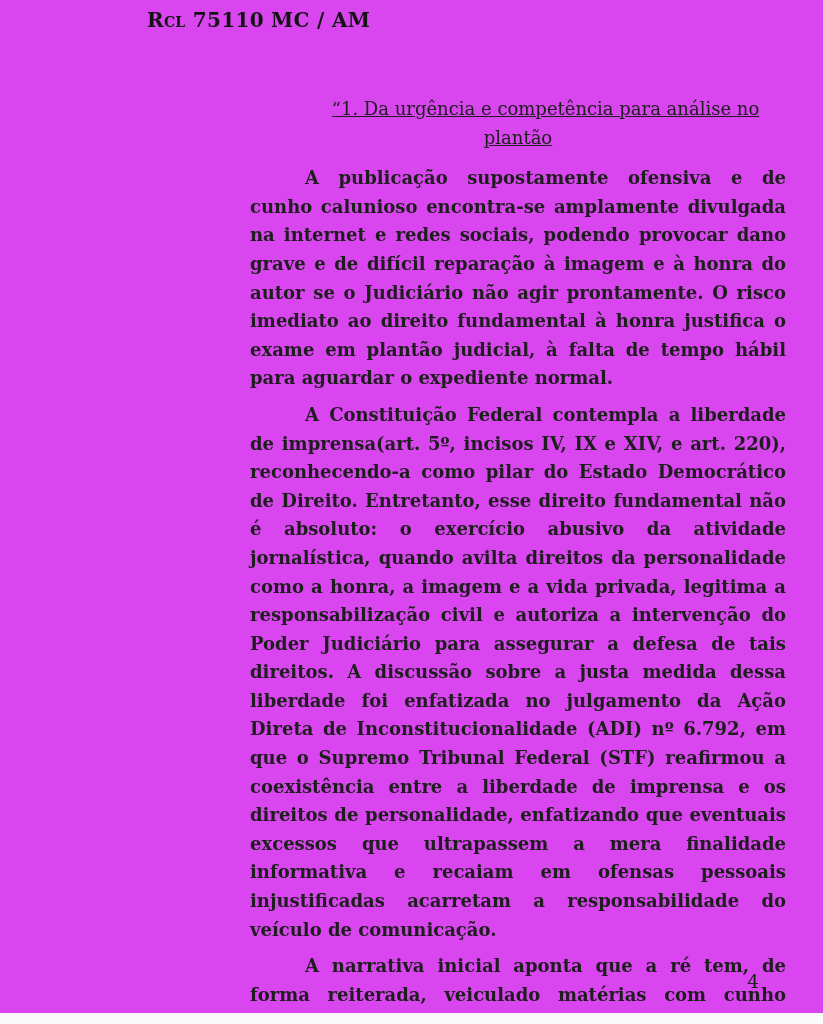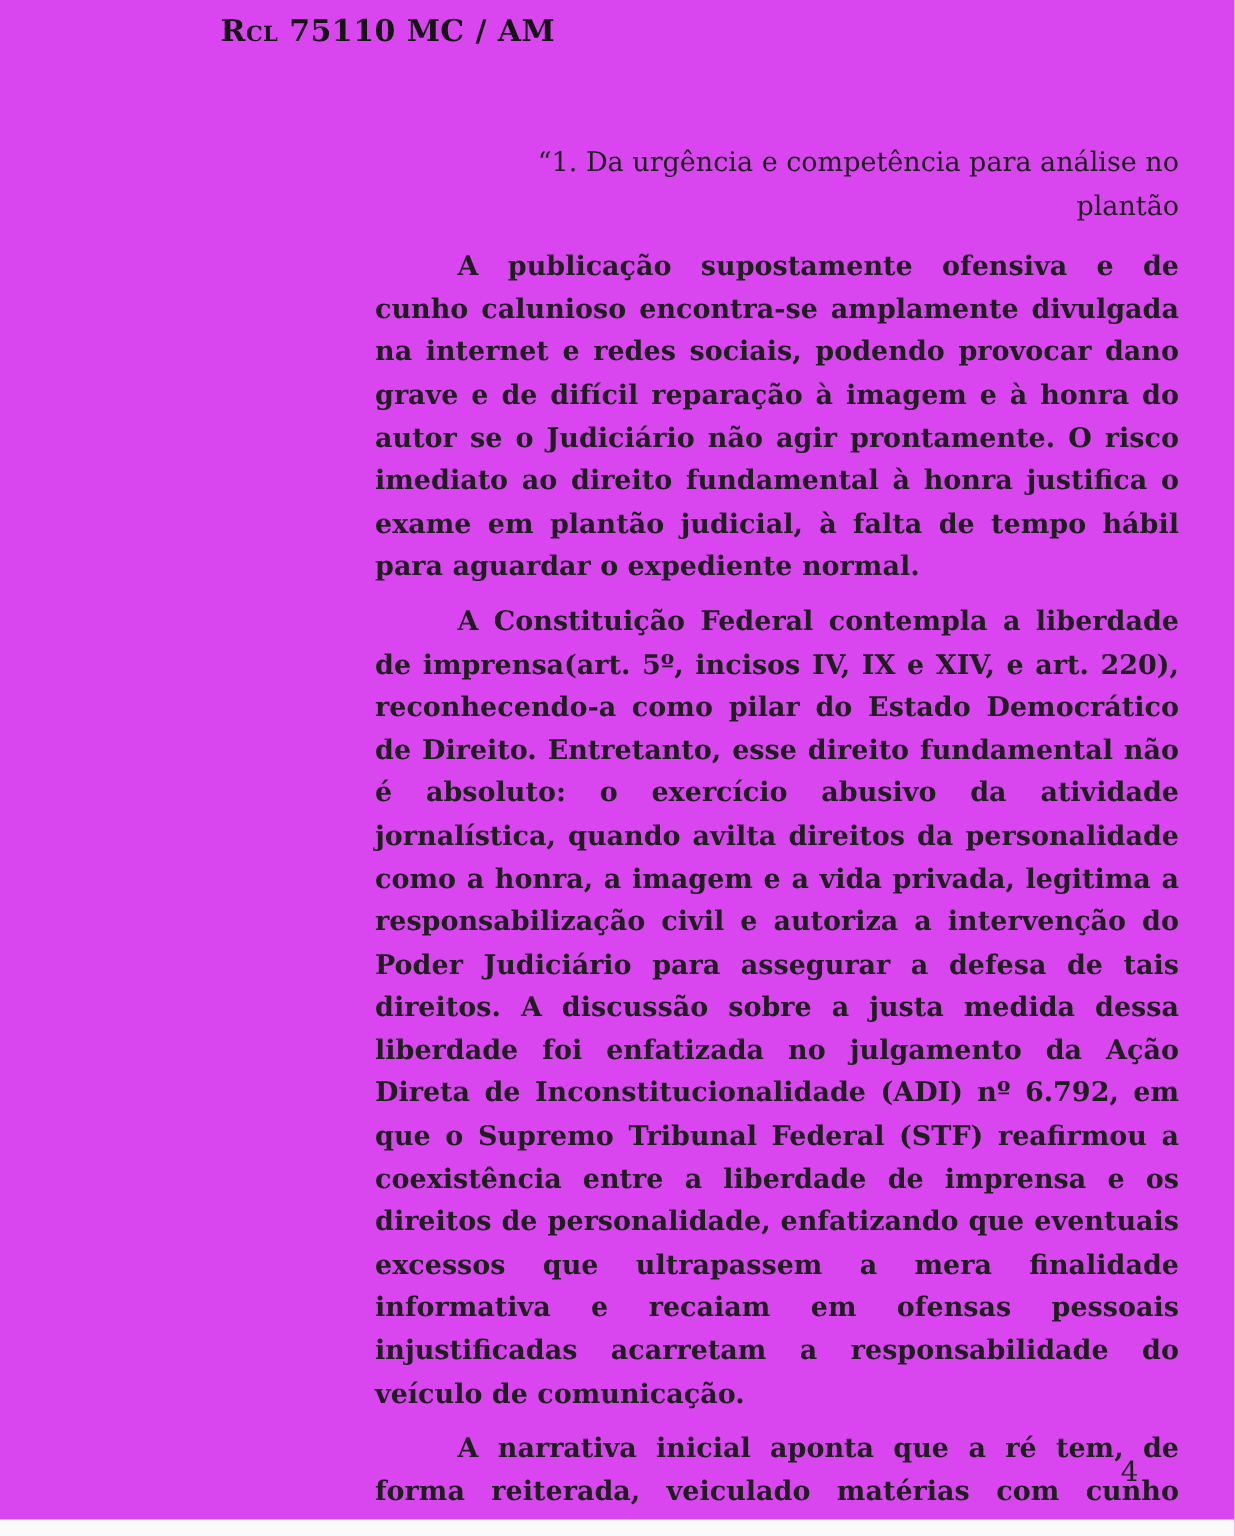--- a/index.html
+++ b/index.html
@@ -33,21 +33,22 @@
     top: 95px;
     width: 536px;
     font-size: 18px;
     line-height: 28.6px;
     text-align: justify;
     color: #1e1e1e;
   }
   .quote-heading {
     margin: 0 0 12px 0;
     text-indent: 55px;
-    text-align: right;
+    text-align: center;
+    text-decoration: underline;
   }
   .body-par {
     margin: 0 0 8px 0;
     text-indent: 55px;
     font-weight: bold;
   }
   .page-number {
     position: absolute;
     top: 971px;
     right: 64px;

